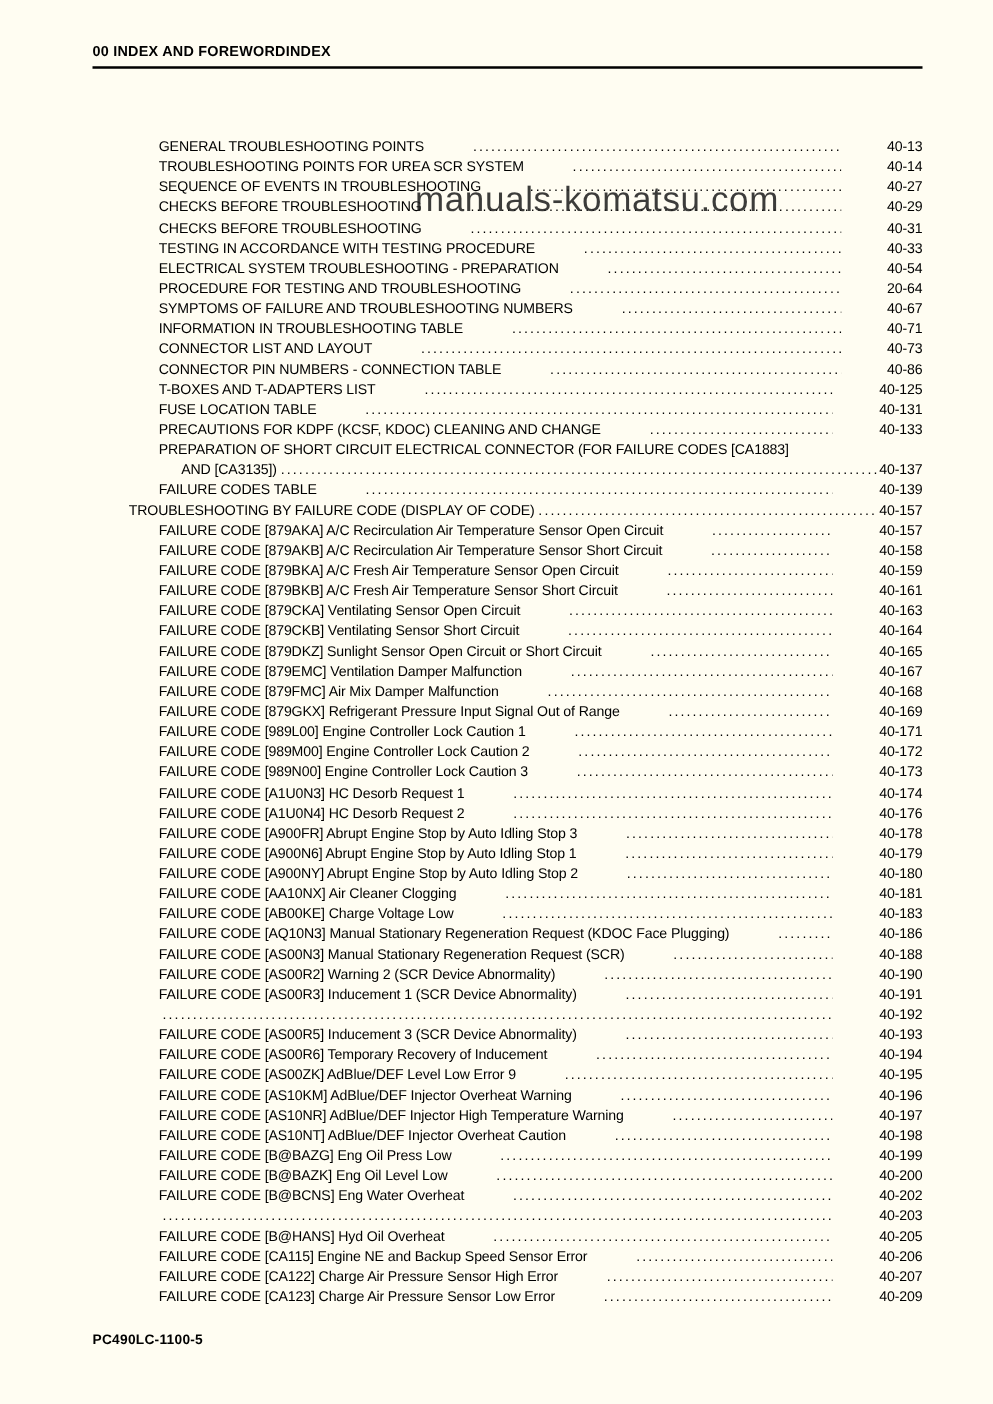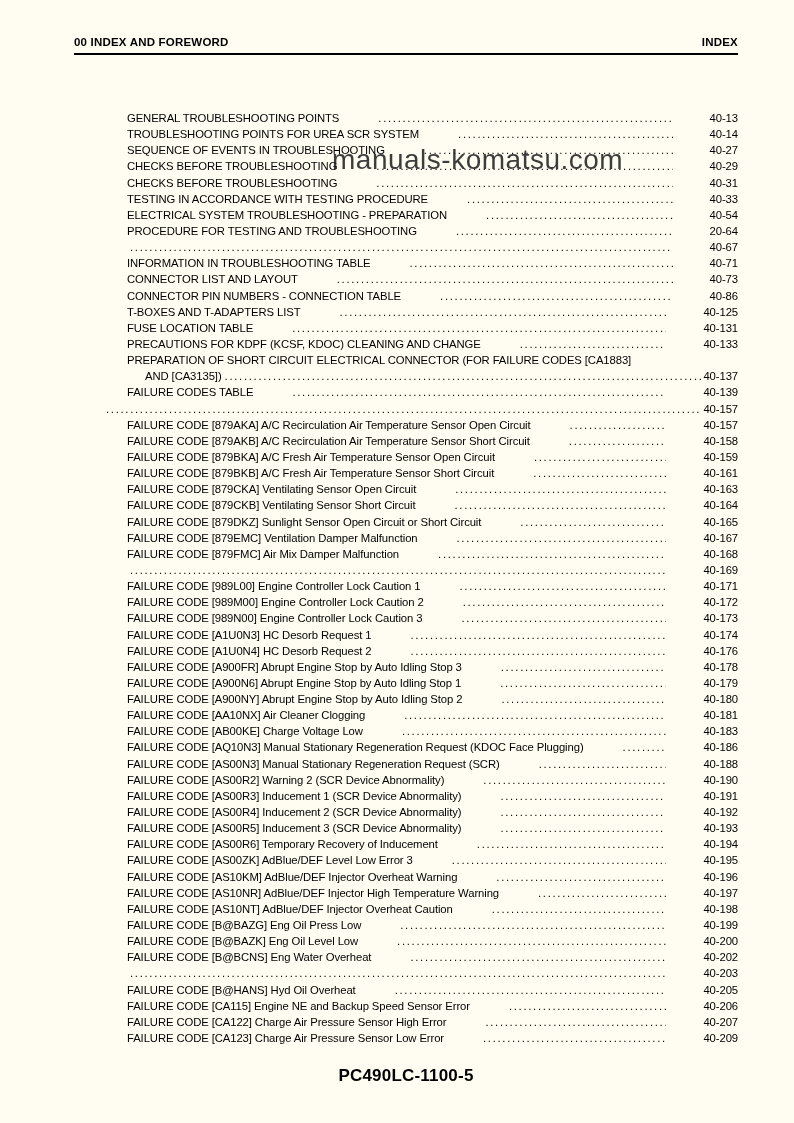--- a/index.html
+++ b/index.html
@@ -5,21 +5,21 @@
   * { margin:0; padding:0; box-sizing:border-box; }
   html,body { width:794px; height:1123px; }
   body {
     position:relative;
     font-family:"Liberation Sans", sans-serif;
     color:#000;
     overflow:hidden;
   }
   .page-header {
     position:absolute; left:74px; top:36px; width:664px;
-    display:flex; justify-content:space-between; align-items:flex-end;
+    display:flex; justify-content:flex-start; align-items:flex-end;
     font-size:11.5px; font-weight:bold; letter-spacing:0.2px;
     padding-bottom:5px;
     border-bottom:2px solid #000;
   }
   .toc {
     position:absolute; left:74px; top:110px; width:664px;
   }
   .row {
     display:flex; align-items:baseline;
     height:16.15px; line-height:16.15px;
@@ -35,22 +35,22 @@
   .indent-0 { padding-left:29px; }
   .indent-1 { padding-left:53px;gap:36px; }
   .indent-2 { padding-left:71px; }
   .watermark {
     position:absolute; left:332px; top:144px;
     font-size:28px; font-weight:400; letter-spacing:0.5px;
     opacity:0.85; z-index:5; white-space:nowrap;
   }
   .page-footer {
     position:absolute; left:74px; top:1066px; width:664px;
-    display:flex; justify-content:center;
-    font-size:17px; font-weight:bold; letter-spacing:0.2px;
+    display:flex; justify-content:flex-start;
+    font-size:11px; font-weight:bold; letter-spacing:0.2px;
   }
 </style>
 </head>
 <body style="background: rgb(255, 253, 242); color: rgb(0, 0, 0);">
 
 <div class="page-header">
   <span>00 INDEX AND FOREWORD</span>
   <span>INDEX</span>
 </div>
 
@@ -91,20 +91,21 @@
       <span class="label">ELECTRICAL SYSTEM TROUBLESHOOTING - PREPARATION</span>
       <span class="dots">............................................................................................................................................................................................................................................................................................................</span>
       <span class="page">40-54</span>
     </div>
     <div class="row indent-1">
       <span class="label">PROCEDURE FOR TESTING AND TROUBLESHOOTING</span>
       <span class="dots">............................................................................................................................................................................................................................................................................................................</span>
       <span class="page">20-64</span>
     </div>
     <div class="row indent-1">
+      <span class="label">SYMPTOMS OF FAILURE AND TROUBLESHOOTING NUMBERS</span>
       <span class="dots">............................................................................................................................................................................................................................................................................................................</span>
       <span class="page">40-67</span>
     </div>
     <div class="row indent-1">
       <span class="label">INFORMATION IN TROUBLESHOOTING TABLE</span>
       <span class="dots">............................................................................................................................................................................................................................................................................................................</span>
       <span class="page">40-71</span>
     </div>
     <div class="row indent-1">
       <span class="label">CONNECTOR LIST AND LAYOUT</span>
@@ -138,20 +139,21 @@
       <span class="label">AND [CA3135])</span>
       <span class="dots">............................................................................................................................................................................................................................................................................................................</span>
       <span class="page">40-137</span>
     </div>
     <div class="row indent-1">
       <span class="label">FAILURE CODES TABLE</span>
       <span class="dots">............................................................................................................................................................................................................................................................................................................</span>
       <span class="page">40-139</span>
     </div>
     <div class="row indent-0">
+      <span class="label">TROUBLESHOOTING BY FAILURE CODE (DISPLAY OF CODE)</span>
       <span class="dots">............................................................................................................................................................................................................................................................................................................</span>
       <span class="page">40-157</span>
     </div>
     <div class="row indent-1">
       <span class="label">FAILURE CODE [879AKA] A/C Recirculation Air Temperature Sensor Open Circuit</span>
       <span class="dots">............................................................................................................................................................................................................................................................................................................</span>
       <span class="page">40-157</span>
     </div>
     <div class="row indent-1">
       <span class="label">FAILURE CODE [879AKB] A/C Recirculation Air Temperature Sensor Short Circuit</span>
@@ -187,20 +189,21 @@
       <span class="label">FAILURE CODE [879EMC] Ventilation Damper Malfunction</span>
       <span class="dots">............................................................................................................................................................................................................................................................................................................</span>
       <span class="page">40-167</span>
     </div>
     <div class="row indent-1">
       <span class="label">FAILURE CODE [879FMC] Air Mix Damper Malfunction</span>
       <span class="dots">............................................................................................................................................................................................................................................................................................................</span>
       <span class="page">40-168</span>
     </div>
     <div class="row indent-1">
+      <span class="label">FAILURE CODE [879GKX] Refrigerant Pressure Input Signal Out of Range</span>
       <span class="dots">............................................................................................................................................................................................................................................................................................................</span>
       <span class="page">40-169</span>
     </div>
     <div class="row indent-1">
       <span class="label">FAILURE CODE [989L00] Engine Controller Lock Caution 1</span>
       <span class="dots">............................................................................................................................................................................................................................................................................................................</span>
       <span class="page">40-171</span>
     </div>
     <div class="row indent-1">
       <span class="label">FAILURE CODE [989M00] Engine Controller Lock Caution 2</span>
@@ -261,36 +264,35 @@
       <span class="label">FAILURE CODE [AS00R2] Warning 2 (SCR Device Abnormality)</span>
       <span class="dots">............................................................................................................................................................................................................................................................................................................</span>
       <span class="page">40-190</span>
     </div>
     <div class="row indent-1">
       <span class="label">FAILURE CODE [AS00R3] Inducement 1 (SCR Device Abnormality)</span>
       <span class="dots">............................................................................................................................................................................................................................................................................................................</span>
       <span class="page">40-191</span>
     </div>
     <div class="row indent-1">
-      <span class="label">FAILURE CODE [AS00R4] Inducement 2 (SCR Device Abnormality)</span>
       <span class="dots">............................................................................................................................................................................................................................................................................................................</span>
       <span class="page">40-192</span>
     </div>
     <div class="row indent-1">
       <span class="label">FAILURE CODE [AS00R5] Inducement 3 (SCR Device Abnormality)</span>
       <span class="dots">............................................................................................................................................................................................................................................................................................................</span>
       <span class="page">40-193</span>
     </div>
     <div class="row indent-1">
       <span class="label">FAILURE CODE [AS00R6] Temporary Recovery of Inducement</span>
       <span class="dots">............................................................................................................................................................................................................................................................................................................</span>
       <span class="page">40-194</span>
     </div>
     <div class="row indent-1">
-      <span class="label">FAILURE CODE [AS00ZK] AdBlue/DEF Level Low Error 3</span>
+      <span class="label">FAILURE CODE [AS00ZK] AdBlue/DEF Level Low Error 9</span>
       <span class="dots">............................................................................................................................................................................................................................................................................................................</span>
       <span class="page">40-195</span>
     </div>
     <div class="row indent-1">
       <span class="label">FAILURE CODE [AS10KM] AdBlue/DEF Injector Overheat Warning</span>
       <span class="dots">............................................................................................................................................................................................................................................................................................................</span>
       <span class="page">40-196</span>
     </div>
     <div class="row indent-1">
       <span class="label">FAILURE CODE [AS10NR] AdBlue/DEF Injector High Temperature Warning</span>

